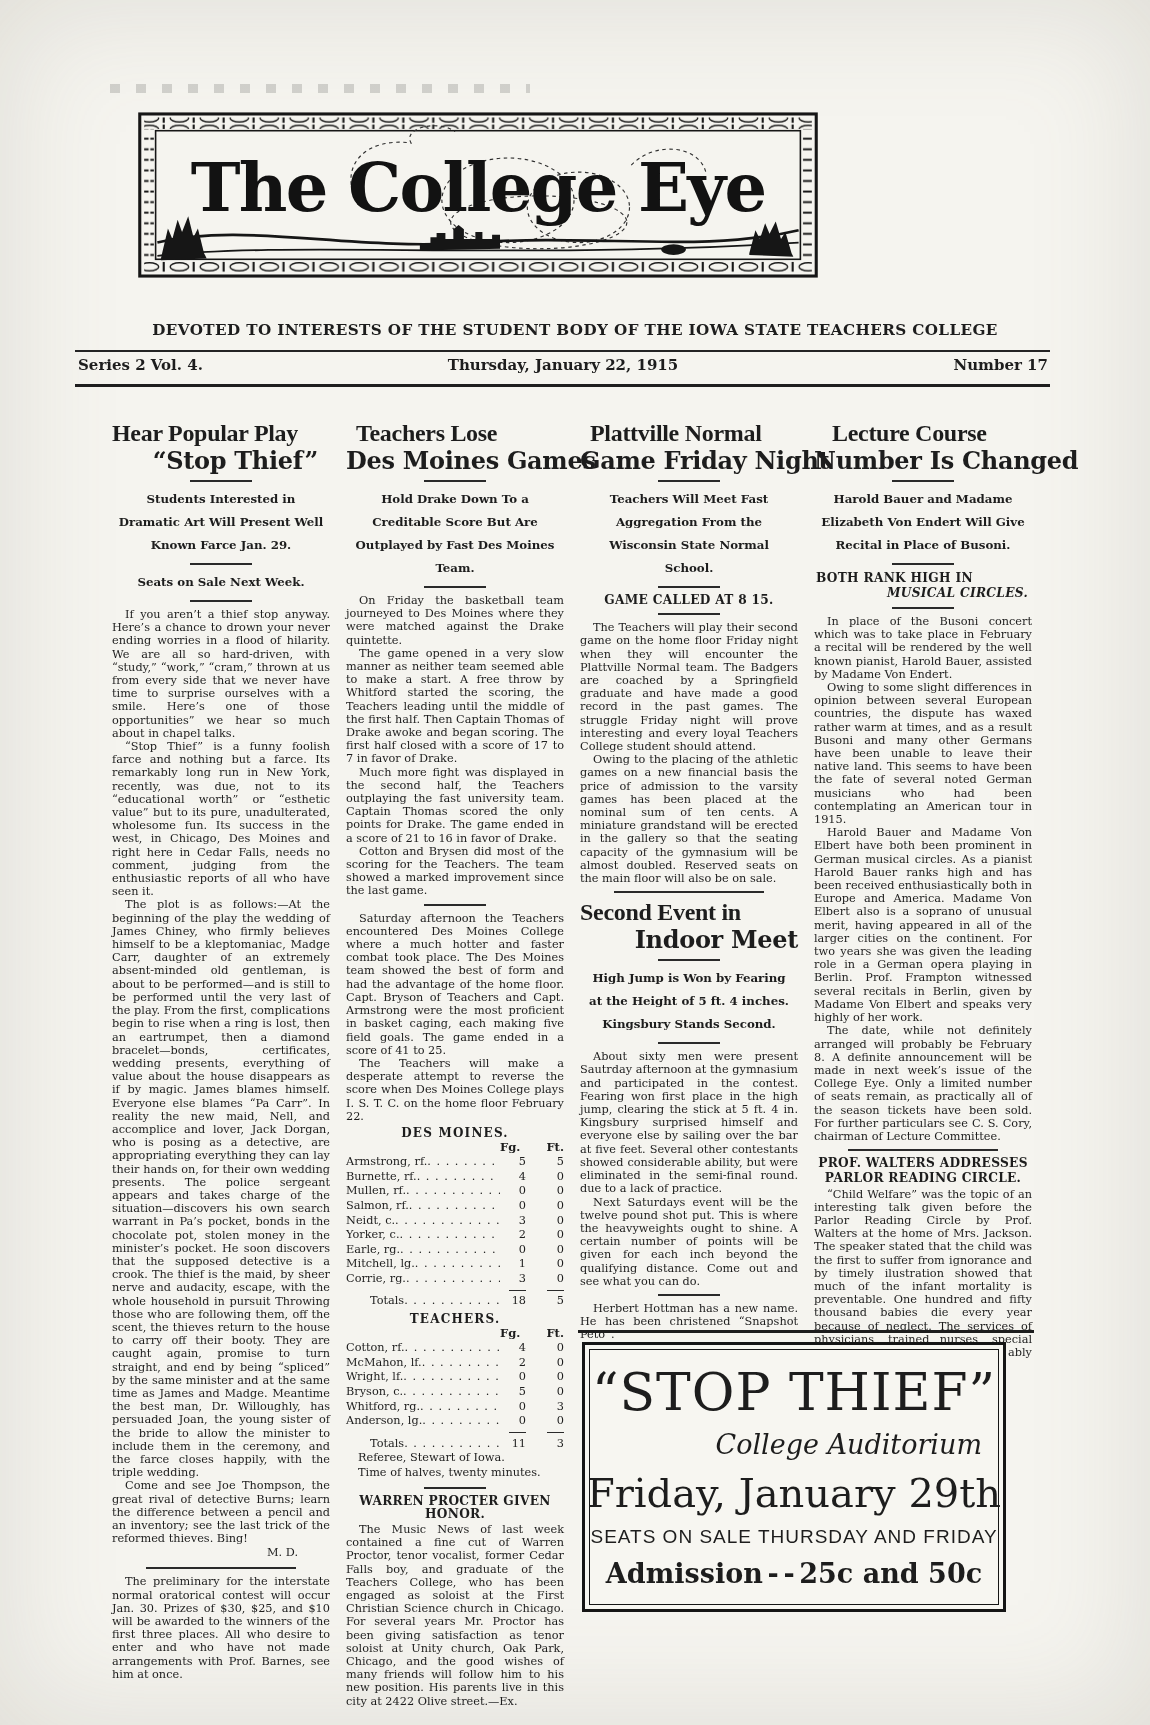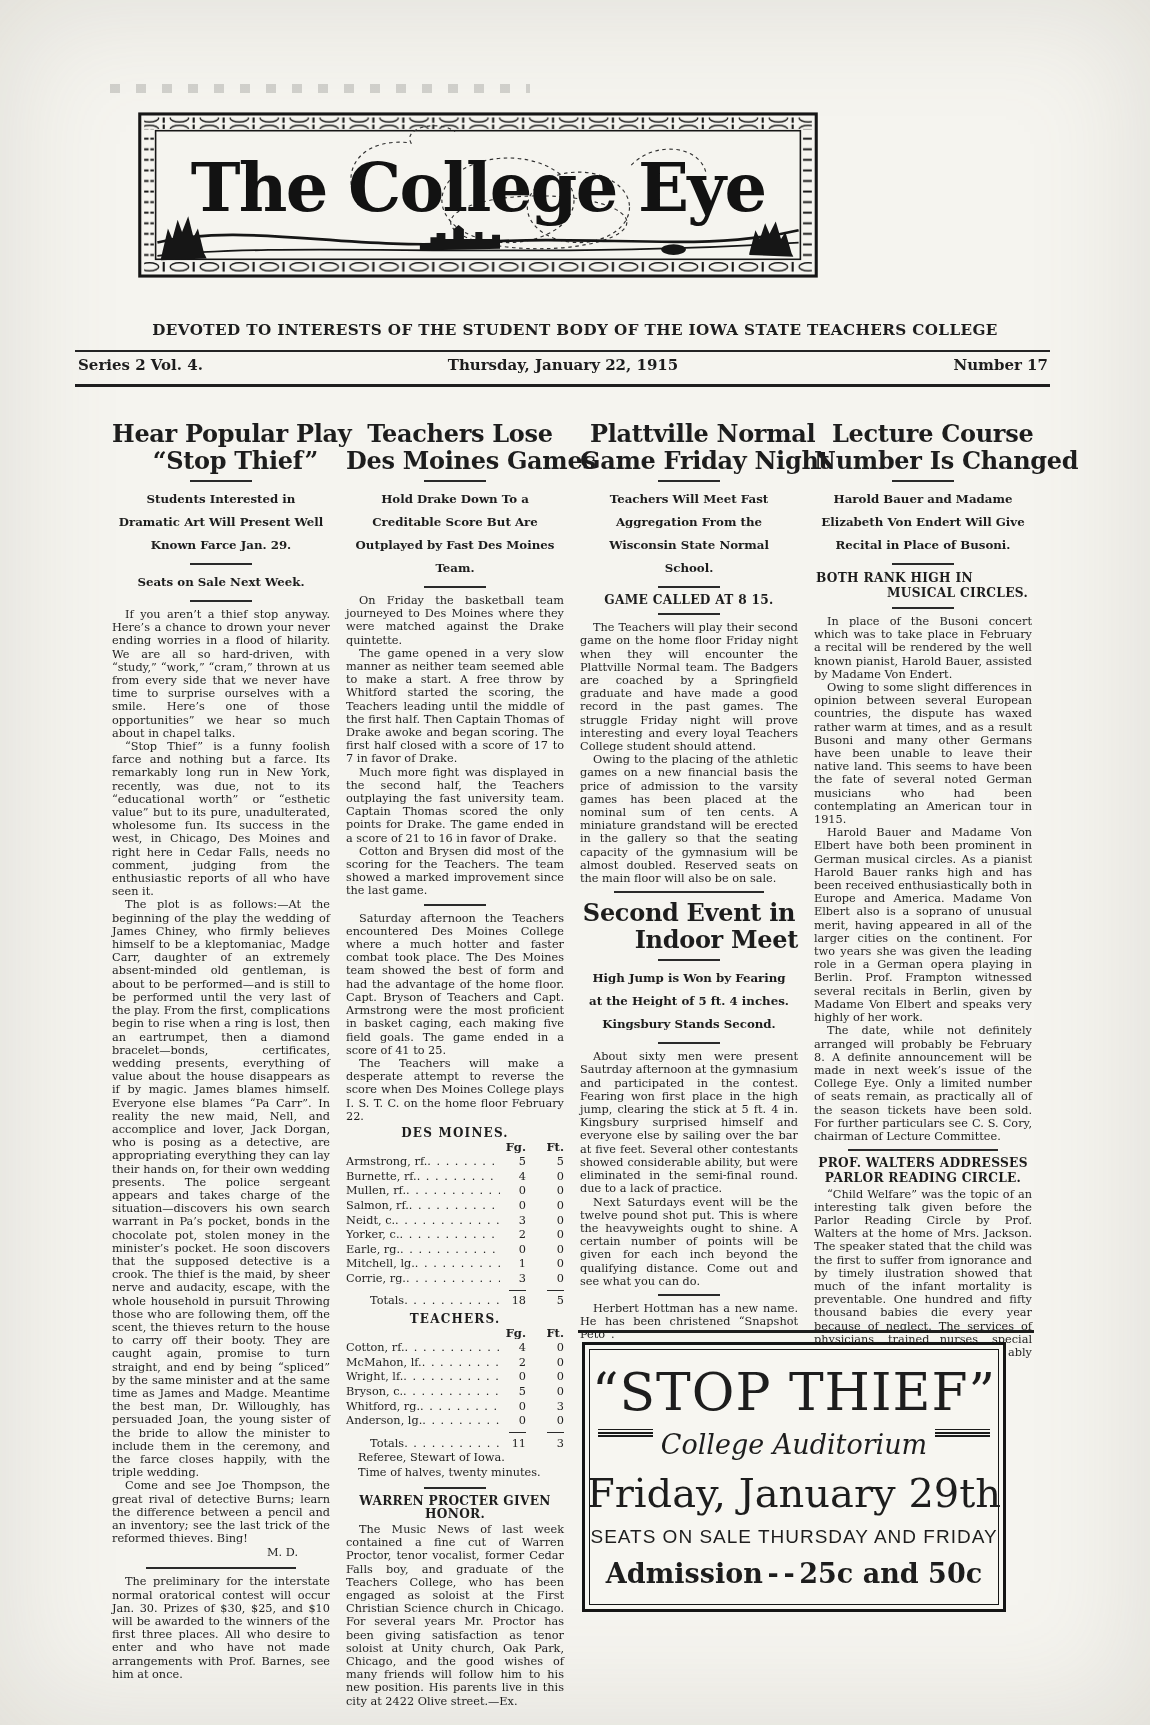--- a/index.html
+++ b/index.html
@@ -22,41 +22,41 @@
   .dateline .dl-series { font-weight:bold; width:260px; }
   .dateline .dl-date { flex:1; text-align:center; font-weight:bold; }
   .dateline .dl-number { font-weight:bold; width:260px; text-align:right; }
   .rule-b { position:absolute; left:75px; top:384px; width:975px; border-top:3px solid #1e1e1e; }
 
   
   .col { position:absolute; top:420px; width:218px; font-size:11.3px; line-height:13.2px; }
   .col1 { left:112px; } .col2 { left:346px; } .col3 { left:580px; } .col4 { left:814px; }
 
   .h1 { font-size:24px; line-height:27px; font-weight:bold; letter-spacing:-.3px; white-space:nowrap; }
-  .h1a { text-align:center; }
+  .h1a { text-align:left;font-family:Liberation Serif, serif; }
   .h1b { text-align:right; }
   .pad-l { padding-left:10px; } .pad-l2 { padding-left:18px; } .pad-r { padding-right:12px; }
 
   .rule { width:62px; border-top:2px solid #2a2a2a; margin:6px auto 6px; }
   .rule.wide { width:150px; border-top:2.4px solid #2a2a2a; }
 
   .deck { font-weight:bold; font-size:11.8px; line-height:23px; text-align:center; margin:2px 4px; }
   .deck-caps { font-weight:bold; font-size:12.2px; line-height:15px; letter-spacing:.3px; }
   .deck-caps .line1 { text-align:left; padding-left:2px; }
-  .deck-caps .line2 { text-align:right; padding-right:4px; }
+  .deck-caps .line2 { text-align:right; padding-right:4px;font-style:italic; }
   .deck-center { text-align:center; font-weight:bold; font-size:12.2px; letter-spacing:.3px; margin:2px 0; }
 
   .graf { margin:0; text-indent:13px; text-align:justify; }
   .byline { text-align:right; padding-right:32px; line-height:16px; }
 
   
   .score-title { text-align:center; font-weight:bold; font-size:12px; letter-spacing:1.2px; margin-top:4px; }
   .shdr { display:flex; font-weight:bold; font-size:11.6px; line-height:15px; }
   .shdr .sp { flex:1; }
-  .cfg { width:26px; text-align:right; } .cft { width:38px; text-align:right; }
+  .cfg { width:26px; } .cft { width:38px; text-align:right; }
   .srow { display:flex; font-size:11.3px; line-height:14.6px; }
   .sname { white-space:nowrap; }
   .sdots { flex:1; overflow:hidden; white-space:nowrap; }
   .sdots::after { content:" . . . . . . . . . . . . . . . . . . . . . . . . . . ."; letter-spacing:1px; }
   .sfg { width:26px; text-align:right; } .sft { width:38px; text-align:right; }
   .sdashrow { display:flex; height:8px; align-items:center; }
   .sdashrow .sp { flex:1; }
   .sdashrow .dashcell { width:26px; display:flex; justify-content:flex-end; }
   .sdashrow .dashcell2 { width:38px; display:flex; justify-content:flex-end; }
   .dashline { width:17px; border-top:1.4px solid #2a2a2a; }
@@ -64,21 +64,21 @@
   .plain { padding-left:12px; line-height:14.6px; }
 
   
   .ad-divider { position:absolute; left:578px; top:1330px; width:456px; border-top:3px solid #1d1d1d; }
   .ad { position:absolute; left:582px; top:1342px; width:424px; height:270px;
         border:3.5px solid #151515; background:#f7f6f1; box-sizing:border-box; }
   .ad-inner { position:absolute; inset:4px; border:1.6px solid #151515;
               display:flex; flex-direction:column; justify-content:space-evenly; align-items:center;
               padding:4px 8px; box-sizing:border-box; }
   .ad-title { font-size:52px; line-height:54px; letter-spacing:1px; white-space:nowrap; }
-  .ad-venue-row { display:flex; align-items:flex-start; width:100%; }
+  .ad-venue-row { display:flex; align-items:flex-end; width:100%;flex-direction:column; }
   .ad-vrule { flex:1; height:8px;
               background:repeating-linear-gradient(to bottom,#1a1a1a 0 1.4px, transparent 1.4px 3.2px); }
   .ad-venue { font-style:italic; font-size:27px; padding:0 8px; white-space:nowrap; }
   .ad-date { font-size:40px; line-height:44px; white-space:nowrap; }
   .ad-seats { font-family:"Liberation Sans",sans-serif; font-size:19px; letter-spacing:1px; white-space:nowrap; }
   .ad-admission { width:96%; display:flex; justify-content:space-between; align-items:baseline;
                   font-size:27px; font-weight:bold; }
   .ad-dash { font-weight:bold; }
 </style>
 </head>

